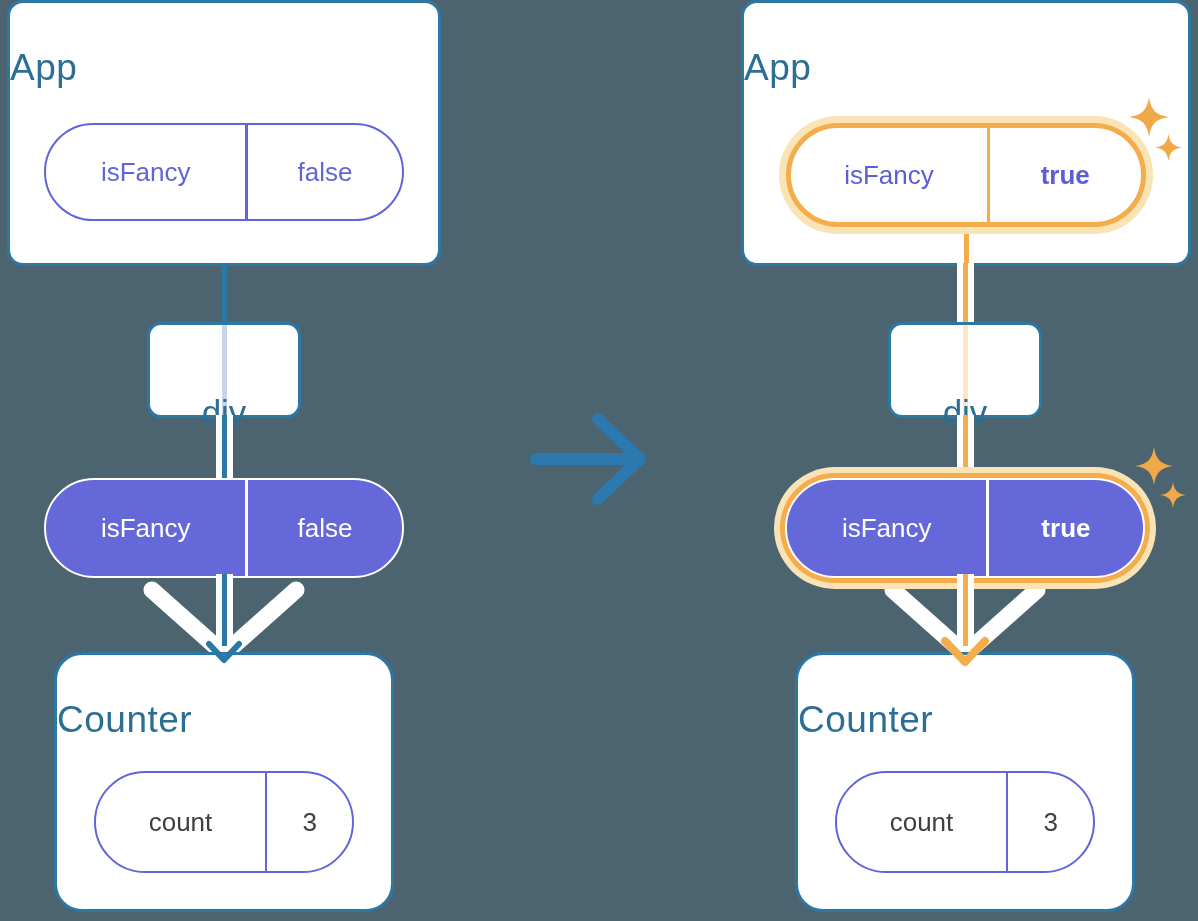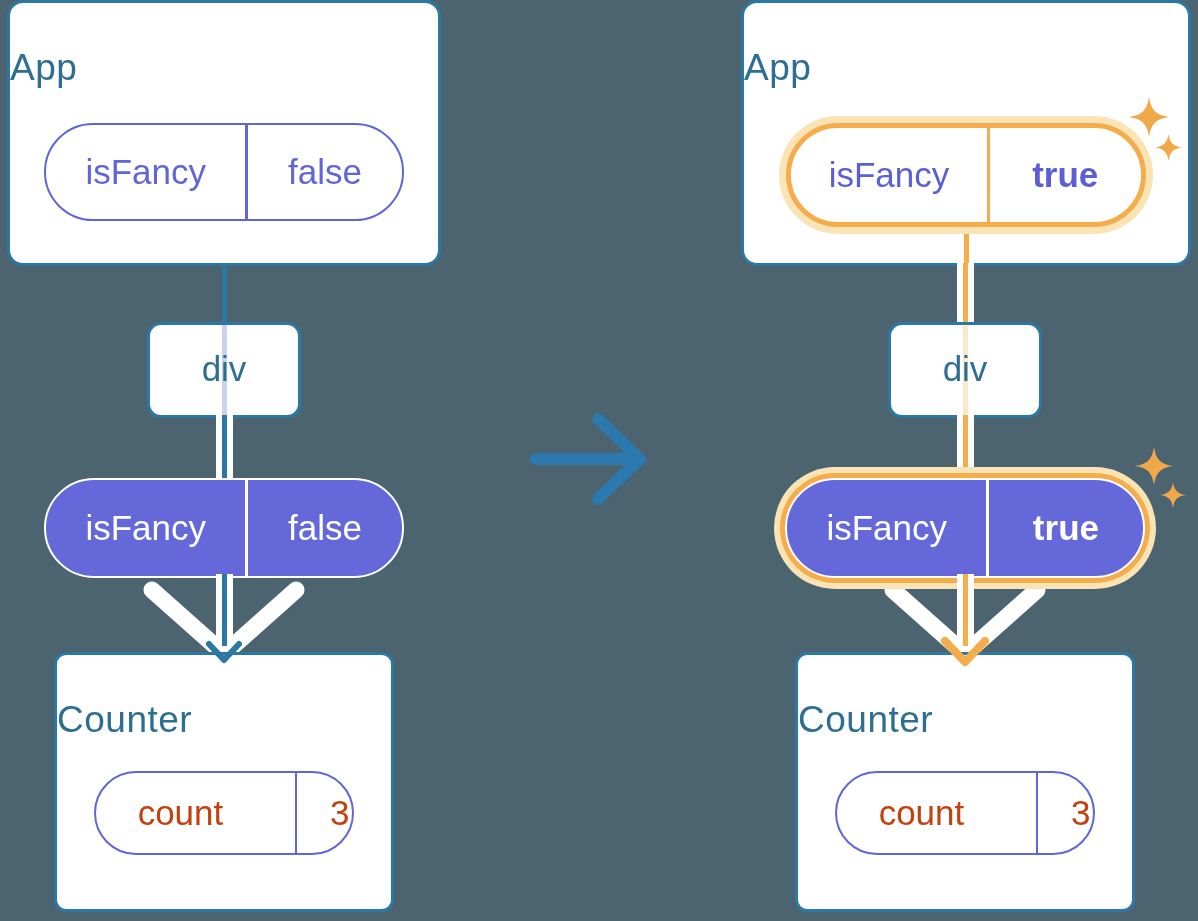--- a/index.html
+++ b/index.html
@@ -14,51 +14,51 @@
 
   
   .card{position:absolute;background:#fff;border:3px solid #2C78A5;box-sizing:border-box;}
   .app-card{left:3px;top:0;width:434px;height:266px;border-radius:16px;}
   .tree.right .app-card{left:-4px;width:450px;}
   .card-title{
     color:#2D6E93;font-size:37px;font-weight:500;
     letter-spacing:.5px;
   }
   .app-card .card-title{margin-top:44px;}
-  .counter-card{left:50%;margin-left:-170px;top:652px;width:340px;height:260px;border-radius:12px;z-index:3;}
+  .counter-card{left:50%;margin-left:-170px;top:652px;width:340px;height:260px;border-radius:28px;z-index:3;}
   .counter-card .card-title{margin-top:44px;}
   .div-box{left:50%;margin-left:-77px;top:322px;width:154px;height:96px;border-radius:14px;z-index:2;}
-  .div-label{position:relative;z-index:1;text-align:center;line-height:88px;color:#2D6E93;font-size:35px;font-weight:500;}
+  .div-label{position:relative;z-index:1;text-align:center;line-height:88px;color:#2D6E93;font-size:35px;font-weight:500;margin-top:44px;}
   .through-line{position:absolute;left:50%;margin-left:-2.5px;top:0;bottom:0;width:5px;}
   .tree.left  .through-line{background:#C9D3EA;}
   .tree.right .through-line{background:#FBE8C9;}
 
   
   .pill{position:absolute;display:flex;align-items:stretch;box-sizing:border-box;border-radius:52px;}
-  .pill .seg{display:flex;align-items:center;justify-content:center;font-size:35px;}
+  .pill .seg{display:flex;align-items:center;justify-content:center;font-size:26px;}
   .pill .seg.name{flex:0 0 56%;}
   .pill .seg.value{flex:1;}
   .pill .divider{flex:0 0 2.5px;}
 
   .state-pill{left:50%;margin-left:-180px;top:120px;width:360px;height:98px;
     border:2.5px solid #6065D8;background:#fff;color:#6065D8;}
   .state-pill .divider{background:#6065D8;}
 
   .state-pill.hl{border:5px solid #F5AC4B;box-shadow:0 0 0 7px #FAE3B4;height:104px;border-radius:56px;}
   .state-pill.hl .divider{background:#F5AC4B;}
   .state-pill.hl .seg{color:#5A5FD6;}
   .seg.bold{font-weight:bold;text-align:right;}
 
   .prop-pill{left:50%;margin-left:-180px;top:478px;width:360px;height:100px;
     background:#6568D9;border:2.5px solid #fff;color:#fff;z-index:2;}
   .prop-pill .divider{background:#fff;}
   .prop-pill.hl{box-shadow:0 0 0 5px #F5AC4B,0 0 0 11px #FAE3B4;}
 
-  .counter-pill{left:50%;margin-left:-130px;top:116px;width:260px;height:84px;
-    border:2.5px solid #6065D8;background:#fff;color:#c2410c;border-radius:52px;gap:30px;}
+  .counter-pill{left:50%;margin-left:-130px;top:116px;width:260px;height:102px;
+    border:2.5px solid #6065D8;background:#fff;color:#404040;border-radius:52px;}
   .counter-pill .seg.name{flex:0 0 66%;}
   .counter-pill .divider{background:#6065D8;}
 
   
   .seg-line{position:absolute;left:50%;margin-left:-2.5px;width:5px;background:#2C78A5;}
   .seg1{top:263px;height:62px;}
   .stub{position:absolute;left:50%;margin-left:-2.5px;width:5px;top:222px;height:40px;background:#F5AC4B;z-index:0;}
   .pipe{position:absolute;left:50%;margin-left:-8.5px;width:17px;background:#fff;z-index:2;}
   .pipe .core{width:5px;height:100%;margin:0 auto;}
   .tree.left  .pipe .core{background:#2C78A5;}

